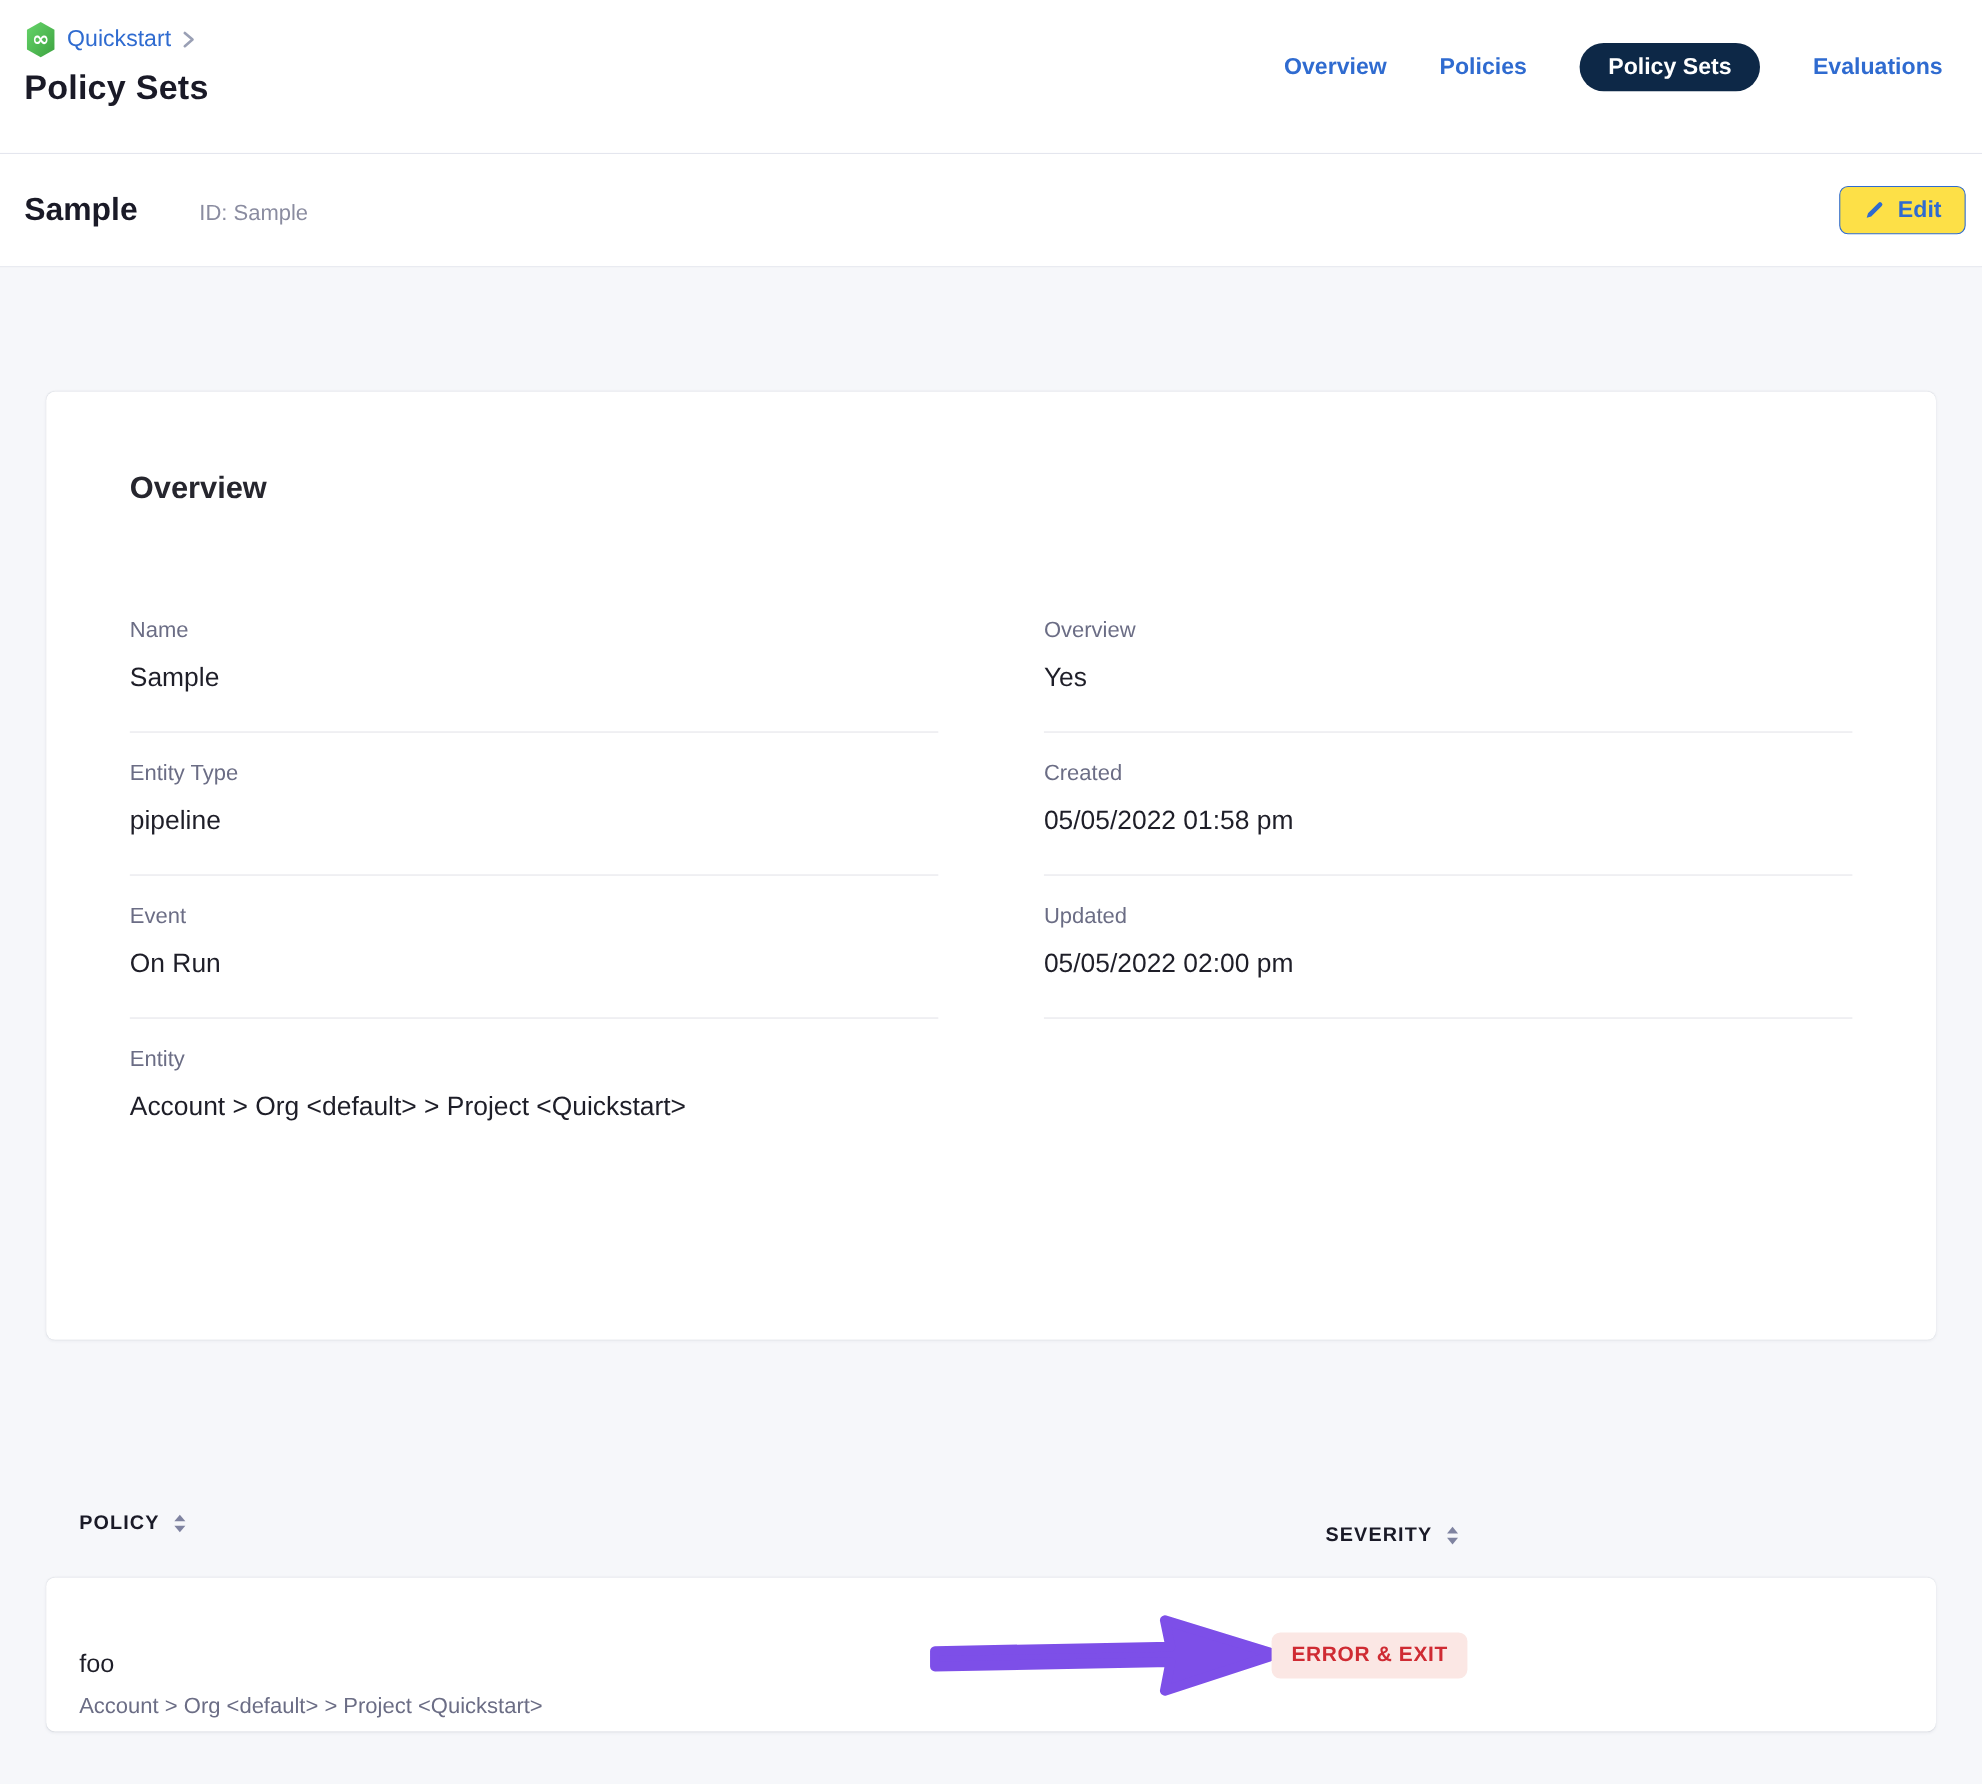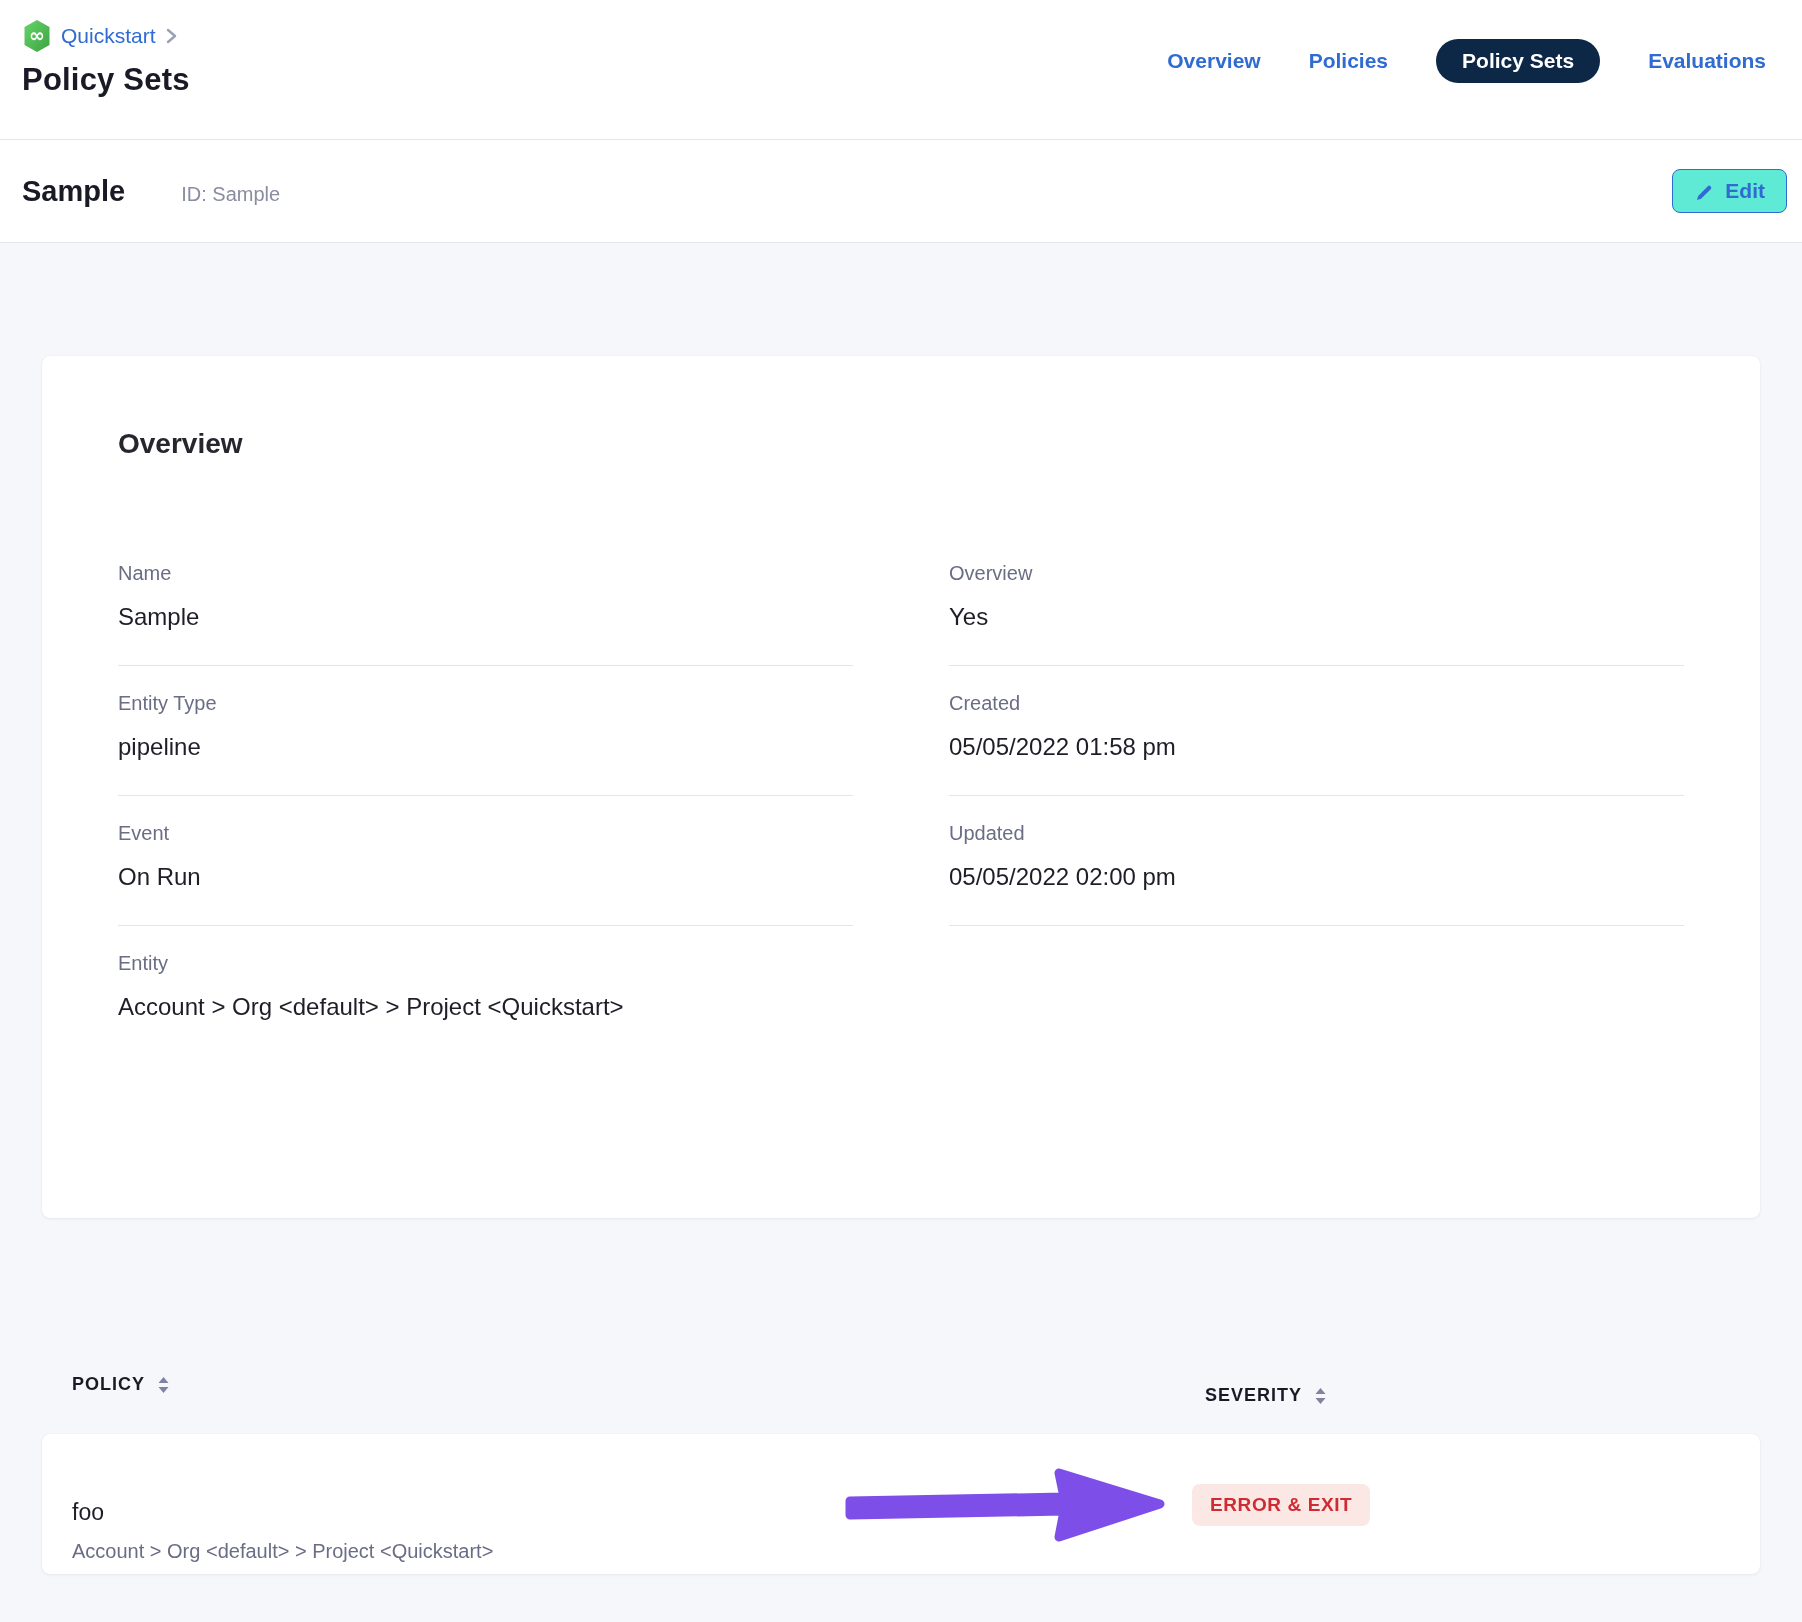--- a/index.html
+++ b/index.html
@@ -39,22 +39,22 @@
     background:#ffffff;
     height:103px;
     border-bottom:1px solid #e4e6ee;
     display:flex; align-items:center; justify-content:space-between;
     padding:0 15px 0 22px;
   }
   .entity-title-wrap { display:flex; align-items:baseline; gap:20px; }
   .entity-name { font-size:29px; font-weight:700; color:#1a1a27; }
   .entity-id { font-size:20px; color:#8a8ca0;margin-left:36px; }
   .edit-btn {
-    display:flex; align-items:flex-end; gap:11px;
-    background:#5eead4; border:1.7px solid #2f6bd0; border-radius:8px;
+    display:flex; align-items:center; gap:11px;
+    background:#fde047; border:1.7px solid #2f6bd0; border-radius:8px;
     color:#2f6bd0; font-size:21px; font-weight:600;
     padding:9px 21px; cursor:pointer;
     font-family:"Liberation Sans", sans-serif;
   }
 
   
   .content { padding:0 42px; }
 
   .overview-card {
     margin-top:113px;
@@ -102,21 +102,21 @@
     height:140px;
     cursor:pointer;
   }
   .row-name-block { position:absolute; left:30px; top:34px; }
   .row-policy-name { font-size:23px; color:#1e1e28;margin-top:31px; }
   .row-policy-scope { margin-top:14px; font-size:20px; color:#6b6d85; }
 
   .annotate-arrow { position:absolute; left:800px; top:25px; pointer-events:none; }
 
   .severity-badge {
-    position:absolute; left:1150px; top:50px;
+    position:absolute; left:1114px; top:50px;
     background:#fbe7e4; color:#cf2b33;
     font-size:19px; font-weight:700; letter-spacing:0.6px;
     padding:10px 18px; border-radius:8px;
     white-space:nowrap;
   }
 </style>
 </head>
 <body>
 
 <div class="top-header">

